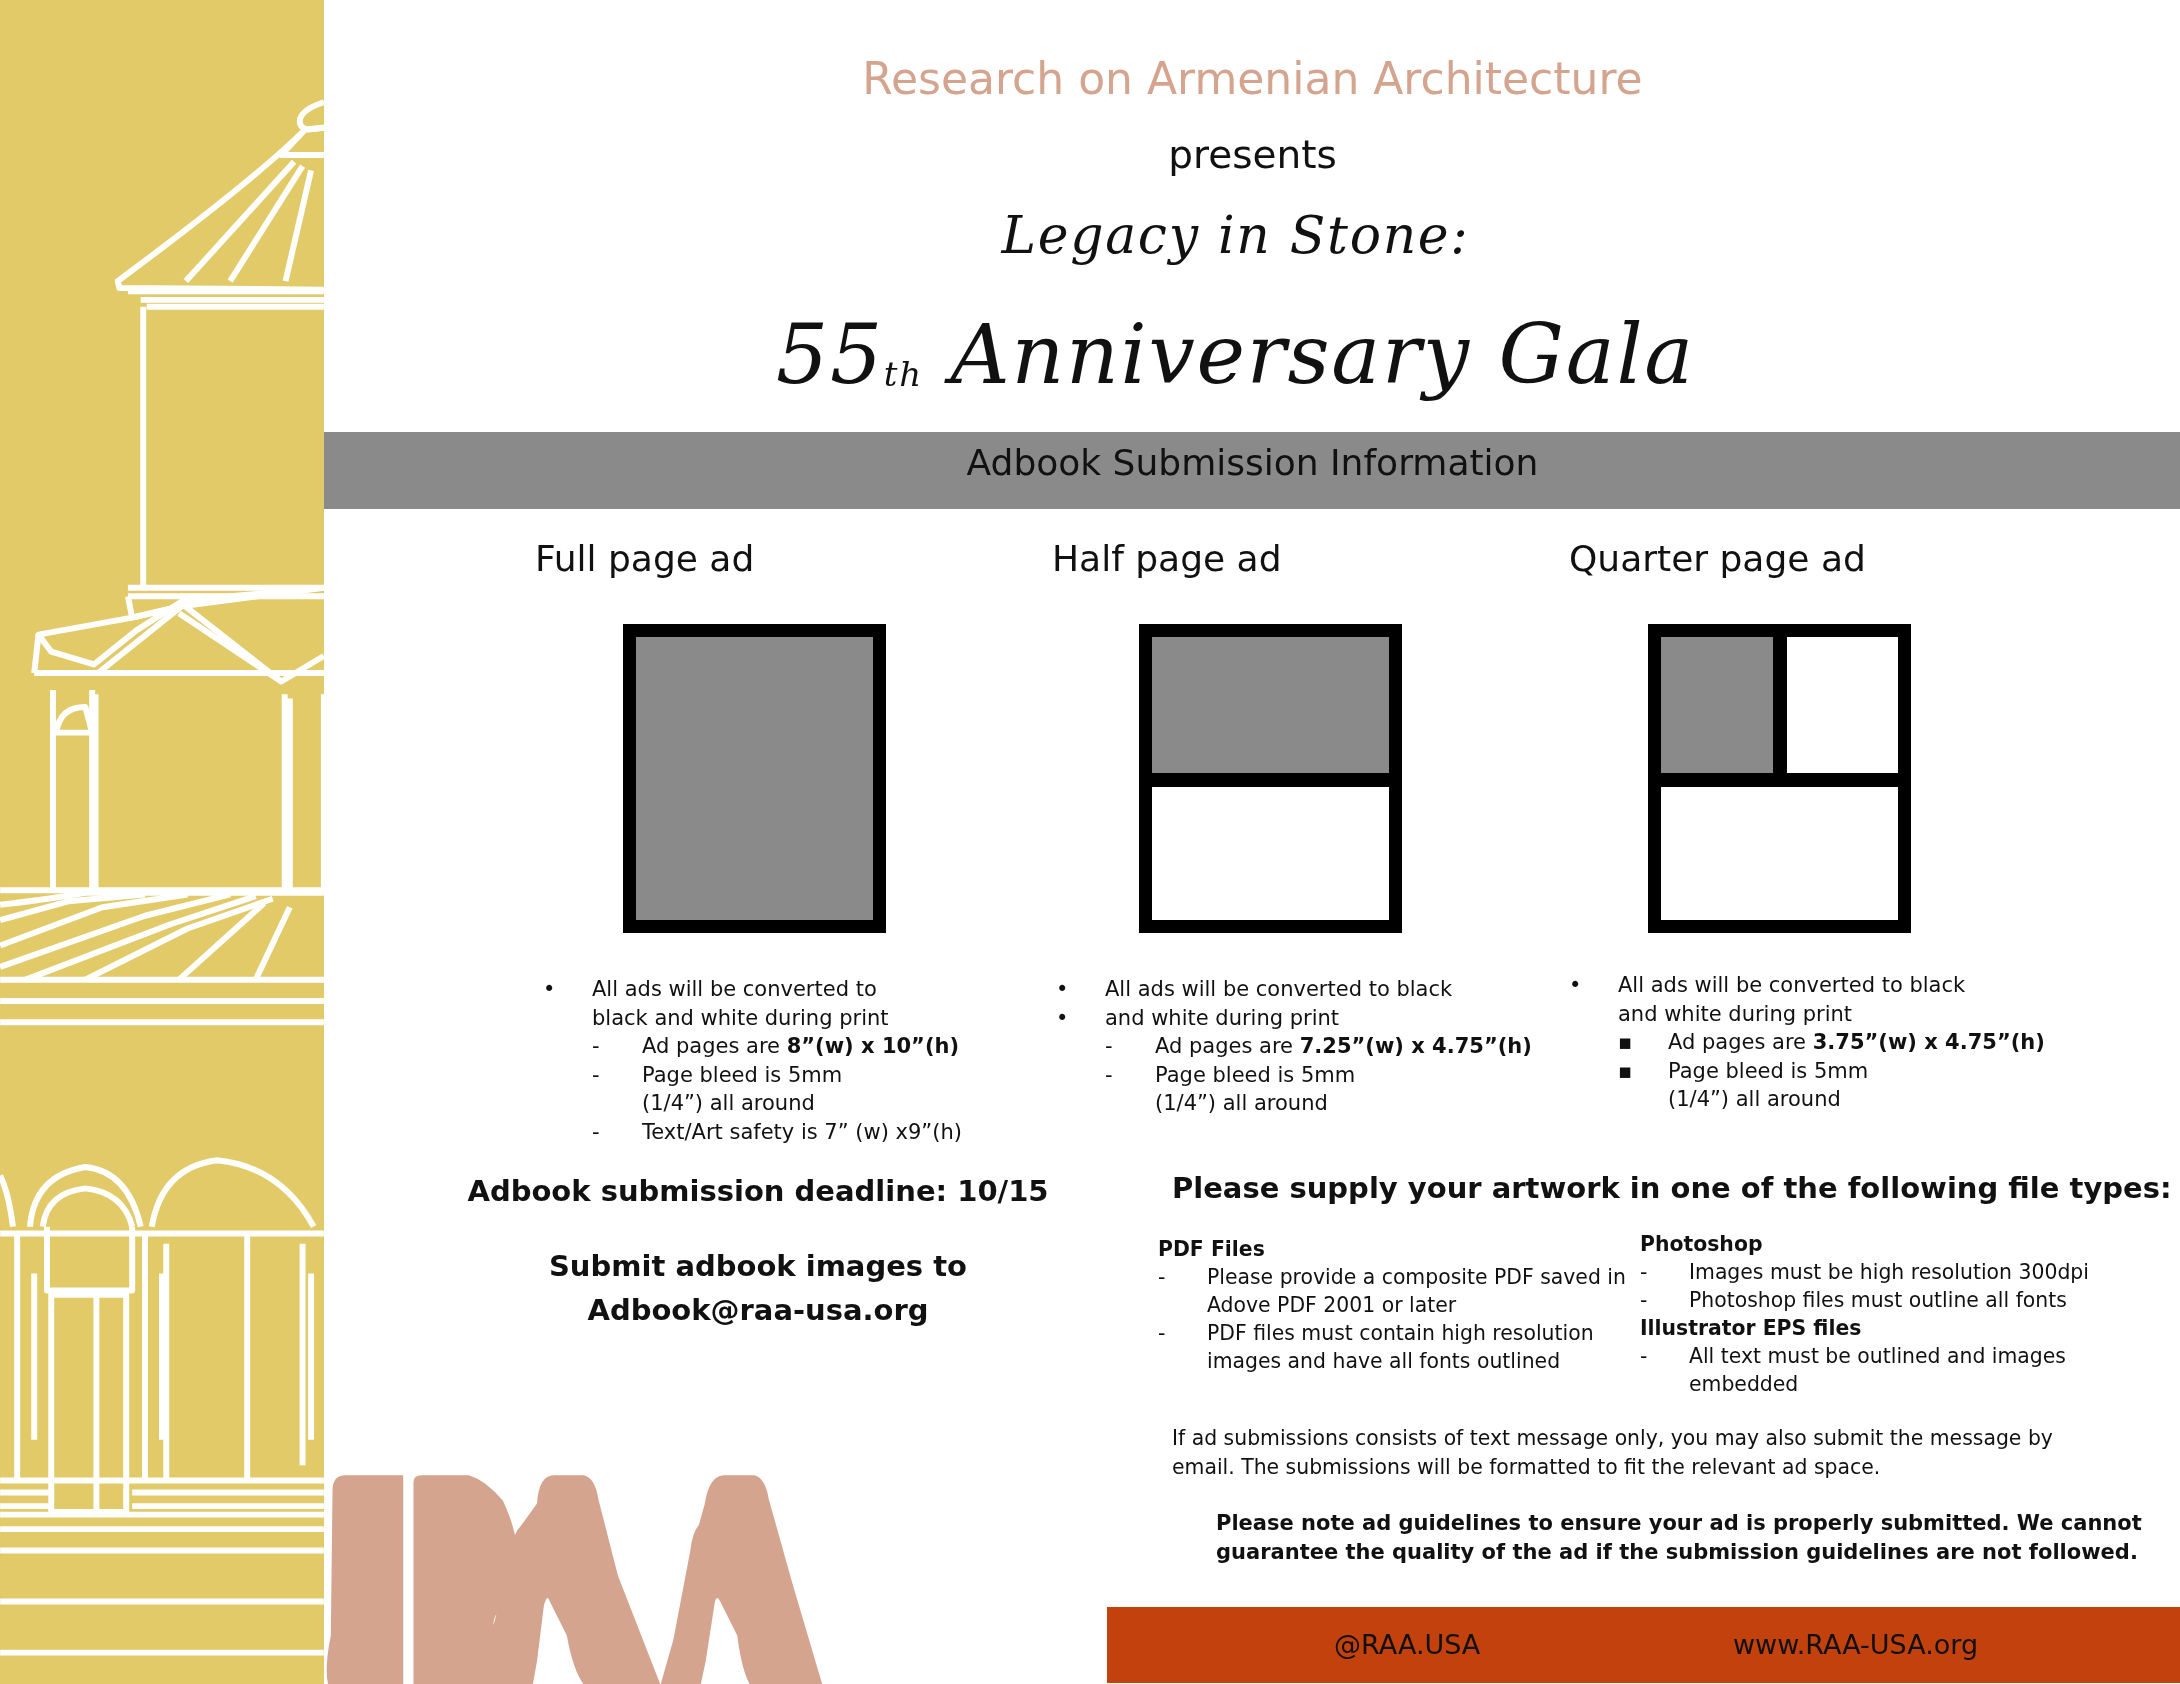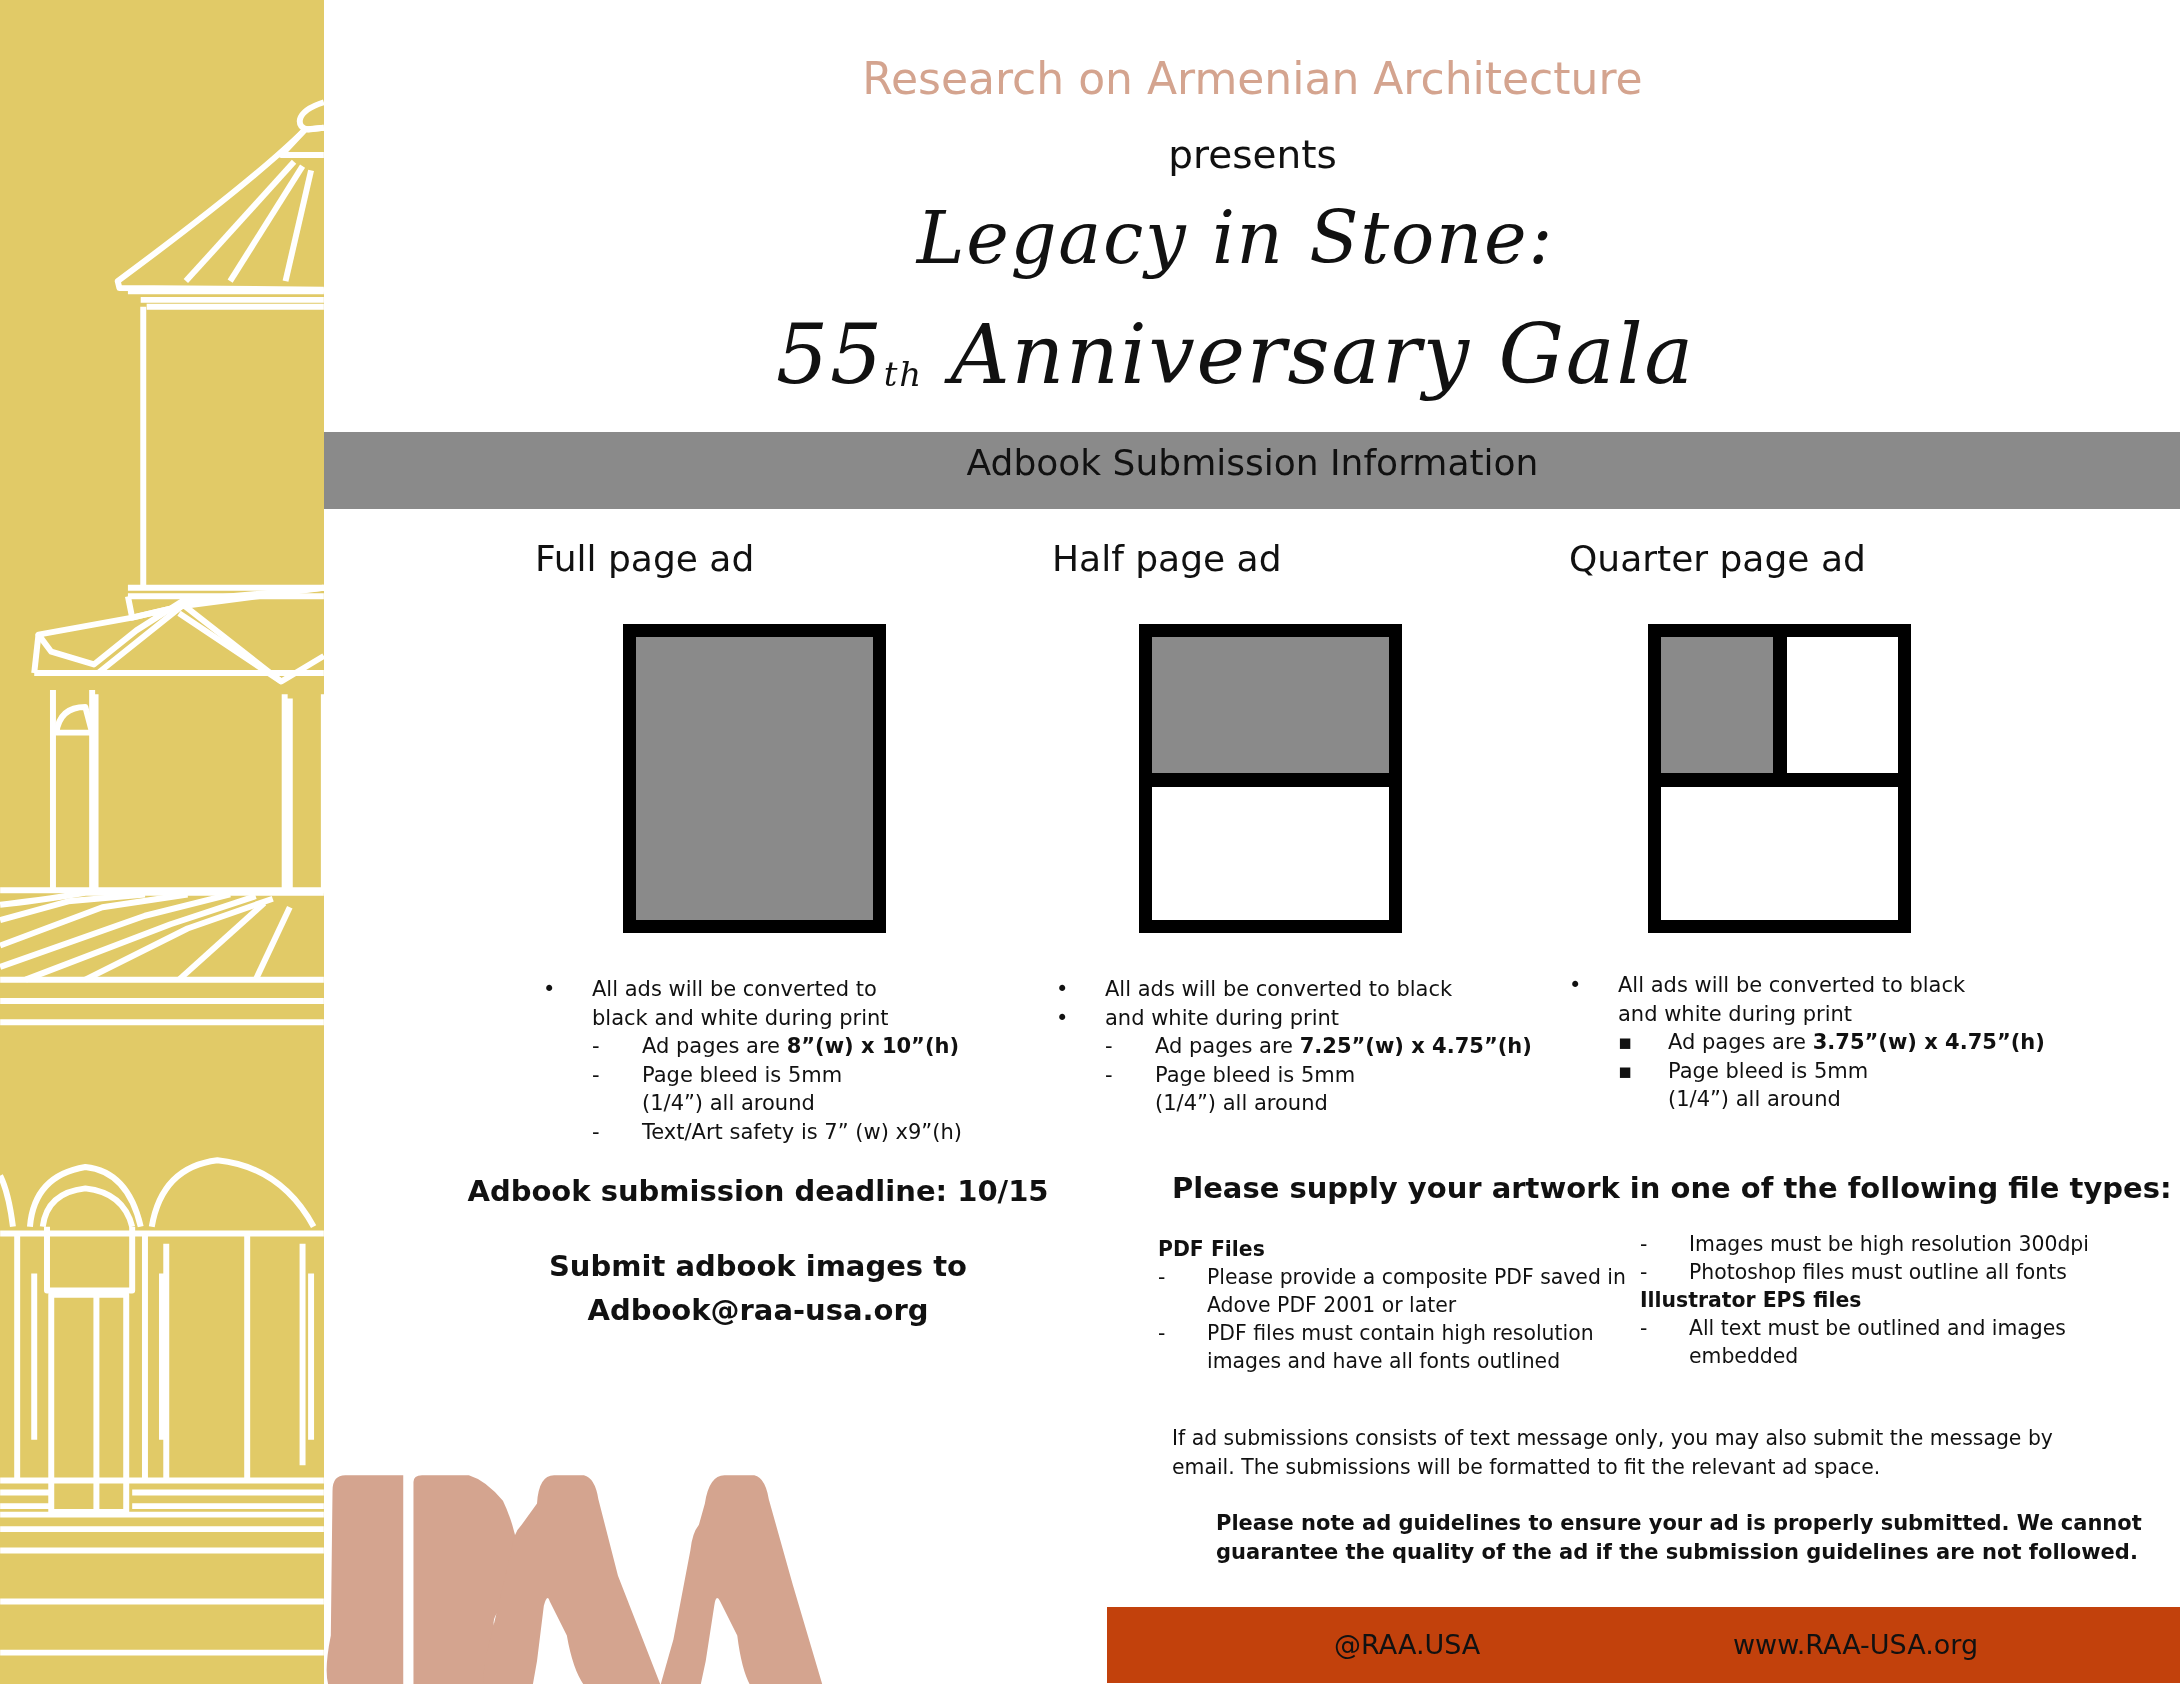--- a/index.html
+++ b/index.html
@@ -4,21 +4,21 @@
 <style>
   html, body { margin:0; padding:0; }
   body { width:2181px; height:1685px; position:relative; overflow:hidden; background:#ffffff;
          font-family:"DejaVu Sans", sans-serif; color:#111; }
   .abs { position:absolute; }
   #side-panel { left:0; top:0; width:324px; height:1685px; background:#e1ca67; overflow:hidden; }
   #side-panel svg { position:absolute; left:0; top:0; }
   #org-name { left:324px; width:1857px; top:53px; text-align:center; font-size:44px; color:#d4a48f; font-family:"DejaVu Sans", sans-serif; }
   #presents { left:324px; width:1857px; top:132px; text-align:center; font-size:39px; color:#111; }
   .script { font-family:"DejaVu Serif", serif; font-style:italic; color:#111; text-align:center; left:324px; width:1823px; }
-  #title-line1 { top:196px; font-size:72px; letter-spacing:1.7px; }
+  #title-line1 { top:205px; font-size:52px; letter-spacing:1.7px; }
   #title-line2 { top:307px; font-size:82px; letter-spacing:1.7px; }
   #title-line2 sup { font-size:34px; vertical-align:-3.4px; }
   #band { left:324px; top:432px; width:1857px; height:77px; background:#8a8a8a; }
   #band-title { position:absolute; left:0; right:0; top:10.2px; text-align:center; font-size:36px; color:#111; }
   .col-title { top:538px; font-size:36px; text-align:left; width:426px; }
   .ad-box { top:624px; width:237px; height:283px; border:13.6px solid #000; background:#fff; box-sizing:content-box; }
   .ad-box .fill { position:absolute; background:#8a8a8a; }
   .ad-box .bar-h { position:absolute; background:#000; left:0; right:0; height:13.6px; }
   .ad-box .bar-v { position:absolute; background:#000; width:13.6px; }
   .bullets { top:975px; font-size:21px; line-height:28.5px; color:#111; }
@@ -183,20 +183,21 @@
   <div class="l2">Adbook@raa-usa.org</div>
 </div>
 
 <div id="filetypes-title" class="abs">Please supply your artwork in one of the following file types:</div>
 <div id="ft-pdf" class="abs ft">
   <div class="hd">PDF Files</div>
   <div class="it"><span class="mk">-</span><span>Please provide a composite PDF saved in Adove PDF 2001 or later</span></div>
   <div class="it"><span class="mk">-</span><span>PDF files must contain high resolution images and have all fonts outlined</span></div>
 </div>
 <div id="ft-right" class="abs ft">
+  <div class="hd">Photoshop</div>
   <div class="it"><span class="mk">-</span><span>Images must be high resolution 300dpi</span></div>
   <div class="it"><span class="mk">-</span><span>Photoshop files must outline all fonts</span></div>
   <div class="hd">Illustrator EPS files</div>
   <div class="it"><span class="mk">-</span><span style="display:inline-block;width:409px;">All text must be outlined and images embedded</span></div>
 </div>
 
 <div id="note1" class="abs">If ad submissions consists of text message only, you may also submit the message by email. The submissions will be formatted to fit the relevant ad space.</div>
 <div id="note2" class="abs">Please note ad guidelines to ensure your ad is properly submitted. We cannot guarantee the quality of the ad if the submission guidelines are not followed.</div>
 
 <div id="footer" class="abs">

